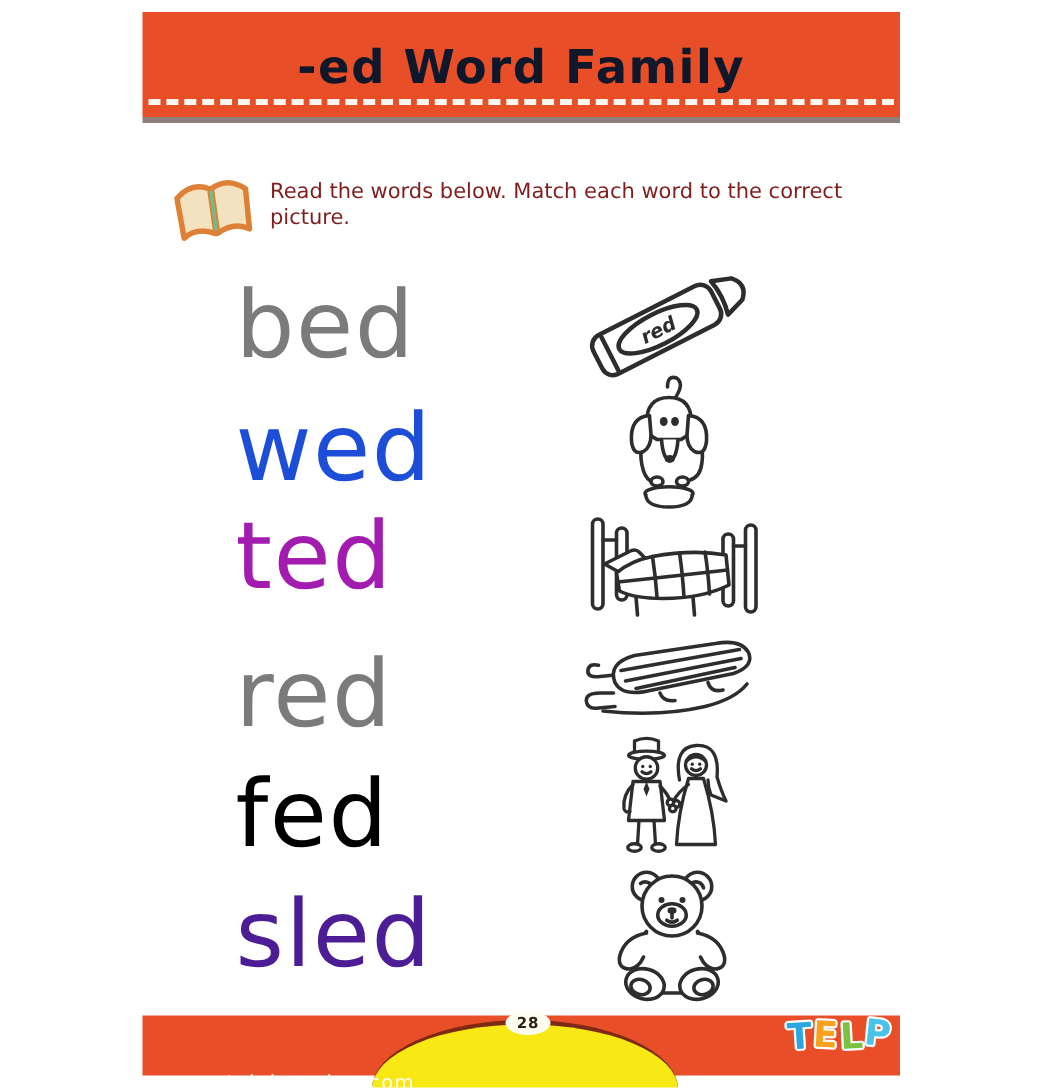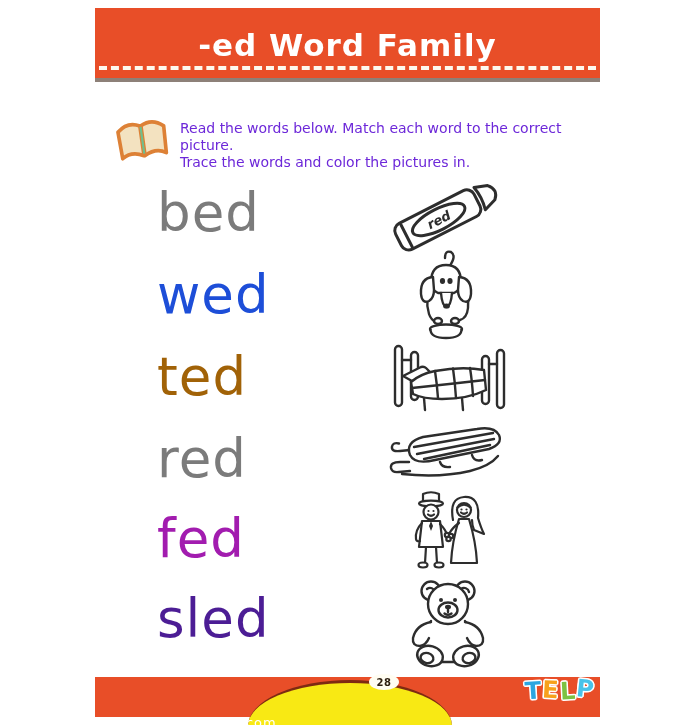--- a/index.html
+++ b/index.html
@@ -23,43 +23,43 @@
     left:99px;top:66px;width:497px;height:0;
     border-top:4px dashed #fdf8ef;
   }
   .header-shadow{
     left:95px;top:78px;width:505px;height:4px;background:#8d8078;
   }
 
   
   .instr-text{
     left:180px;top:120px;width:400px;
-    font-size:14px;line-height:17px;color:#6d28d9;
+    font-size:14px;line-height:17px;color:#7f1d1d;
   }
   .book-icon{left:114px;top:116px;width:58px;height:48px;}
 
   
   .word{
-    left:157px;font-size:53px;line-height:1;letter-spacing:1px;
+    left:157px;font-size:62px;line-height:1;letter-spacing:1px;
     font-weight:normal;
   }
 
   
   .footer-bar{left:95px;top:677px;width:505px;height:40px;}
   .footer-site{
     left:112px;top:687px;color:#fff;font-size:13px;
     letter-spacing:1px;z-index:3;margin-top:28px;
   }
   .dome{
     left:248px;top:680px;width:204px;height:92px;border-radius:50%;
     z-index:2;border-top:3px solid #7e2a12;box-sizing:border-box;
   }
   .page-badge{
     left:337px;top:674px;width:30px;height:16px;border-radius:50%;
-    background:#fffdf2;z-index:4;display:flex;align-items:center;justify-content:center;margin-left:32px;
+    background:#fffdf2;z-index:4;display:flex;align-items:center;justify-content:center;
   }
   .page-num{font-size:10px;font-weight:bold;color:#2e2012;letter-spacing:0.5px;}
   .logo{
     right:0;left:525px;top:679px;z-index:3;font-weight:bold;font-size:24px;
     letter-spacing:1px;display:flex;
   }
   .logo span{
     display:inline-block;line-height:1;
     text-shadow:-1.5px 0 #fff,1.5px 0 #fff,0 -1.5px #fff,0 1.5px #fff,
                 -1px -1px #fff,1px 1px #fff,-1px 1px #fff,1px -1px #fff;
@@ -69,44 +69,43 @@
   .logo .l2{transform:rotate(-3deg);}
   .logo .l3{transform:rotate(6deg) translateY(-2px);}
 
   .pic{position:absolute;}
   .pic svg{display:block;width:100%;height:100%;}
 </style>
 </head>
 <body>
 
 <div class="abs header-band" style="background-color: rgb(232, 78, 40);">
-  <div class="header-title" style="color: #ffffff;">-ed Word Family</div>
+  <div class="header-title" style="color: #0f172a;">-ed Word Family</div>
 </div>
 <div class="abs header-dashes"></div>
 <div class="abs header-shadow" style="background-color: rgb(141, 128, 120);"></div>
 
 <div class="abs book-icon">
   <svg viewBox="0 0 54 46">
     <g transform="rotate(-8 27 23)">
       <path d="M5 12 Q15 3 26 9 L26 37 Q15 31 6 37 Z" fill="#f3e2c0" stroke="#dd8136" stroke-width="3.4" stroke-linejoin="round"></path>
       <path d="M48 12 Q38 3 27 9 L27 37 Q38 31 47 37 Z" fill="#f3e2c0" stroke="#dd8136" stroke-width="3.4" stroke-linejoin="round"></path>
       <line x1="26.5" y1="10" x2="26.5" y2="35" stroke="#6fbf8e" stroke-width="2"></line>
     </g>
   </svg>
 </div>
 <div class="abs instr-text">
   <div>Read the words below. Match each word to the correct picture.</div>
-  <div>Trace the words and color the pictures in.</div>
 </div>
 
 <div class="abs word" style="top: 186px; color: rgb(123, 123, 123);">bed</div>
 <div class="abs word" style="top: 268px; color: #1d4ed8;">wed</div>
-<div class="abs word" style="top: 350px; color: #a16207;">ted</div>
+<div class="abs word" style="top: 340px; color: #a21caf;">ted</div>
 <div class="abs word" style="top: 432px; color: rgb(123, 123, 123);">red</div>
-<div class="abs word" style="top: 512px; color: #a21caf;">fed</div>
+<div class="abs word" style="top: 512px; color: #000000;">fed</div>
 <div class="abs word" style="top: 592px; color: #4c1d95;">sled</div>
 
 <div class="pic" style="left:382px;top:170px;width:125px;height:85px">
   <svg viewBox="0 0 125 85">
     <g transform="translate(10,57) rotate(-27)" stroke="#2d2d2d" stroke-width="3" fill="#fff" stroke-linecap="round" stroke-linejoin="round">
       <rect x="0" y="0" width="88" height="29" rx="8"></rect>
       <line x1="9" y1="2" x2="9" y2="27"></line>
       <ellipse cx="45" cy="14.5" rx="29" ry="10.5" fill="none"></ellipse>
       <path d="M91 2 L104 6.5 Q112 14.5 104 22.5 L91 27 Q94 14.5 91 2 Z"></path>
       <text x="45" y="19.5" font-size="13" font-style="italic" font-weight="bold" text-anchor="middle" fill="#2d2d2d" stroke="none">red</text>

